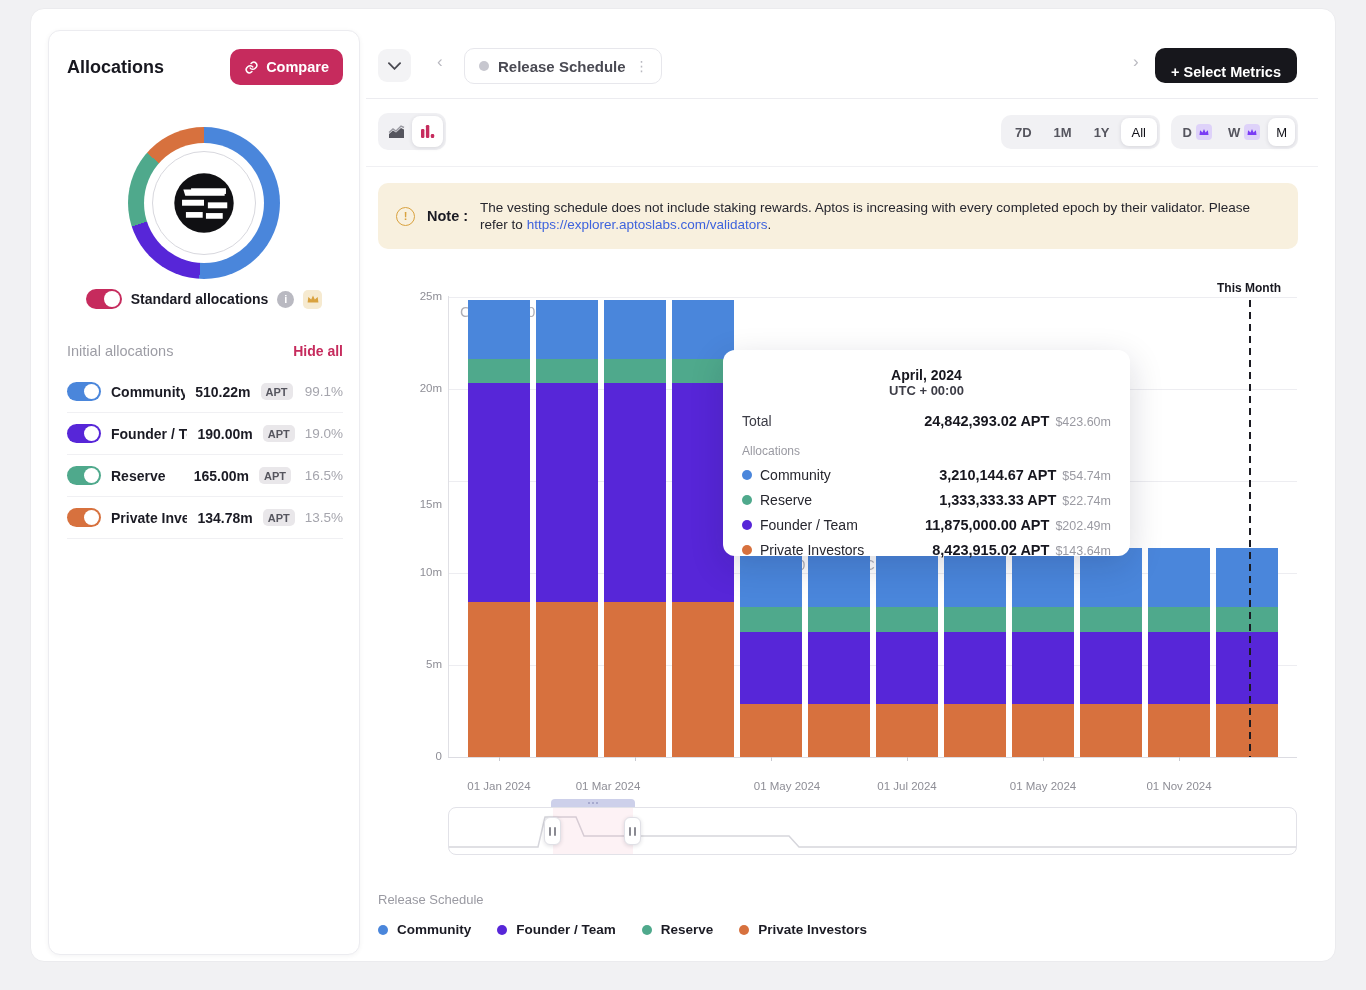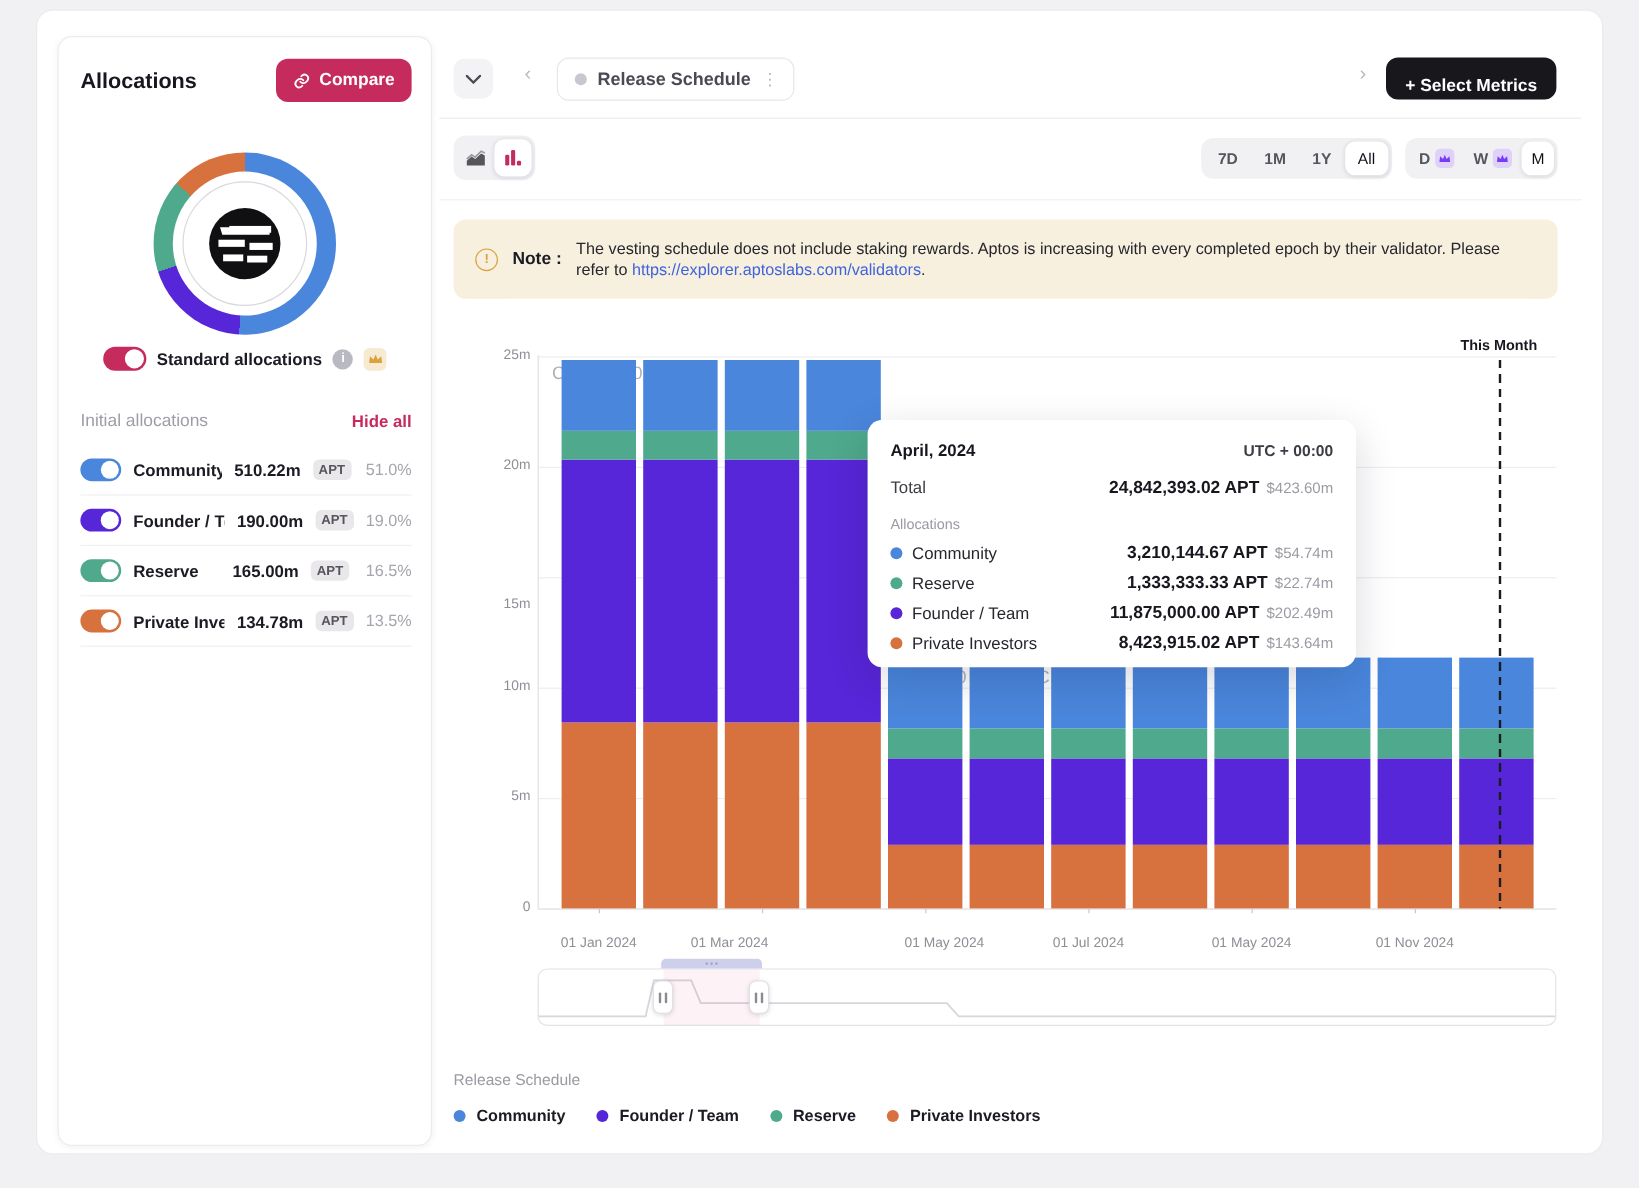--- a/index.html
+++ b/index.html
@@ -73,21 +73,21 @@
   .ytick { position:absolute; width:40px; text-align:right; font-size:11.5px; color:#8e8e96; }
   .xtick-label { position:absolute; font-size:11.5px; color:#8e8e96; transform:translateX(-50%); white-space:nowrap; }
   .xtick-mark { position:absolute; width:1px; height:4px; background:#c9c9d0; }
   .bar-seg { position:absolute; }
   .this-month-label { position:absolute; font-size:12px; font-weight:600; color:#17171f; transform:translateX(-50%); }
   .this-month-line { position:absolute; width:2px; background:repeating-linear-gradient(to bottom,#1b1b22 0 7px,transparent 7px 12px); }
   .wm { position:absolute; color:rgba(110,110,122,.55); font-size:15px; }
 
   
   .tooltip { position:absolute; left:723px; top:350px; width:407px; height:206px; background:#fff; border-radius:12px; box-shadow:0 10px 34px rgba(20,20,50,.16); padding:17px 19px; z-index:5; }
-  .tt-head { display:flex; justify-content:space-between; align-items:center; }
+  .tt-head { display:flex; justify-content:space-between; align-items:center;flex-direction:column; }
   .tt-month { font-size:14px; font-weight:700; color:#17171f; }
   .tt-tz { font-size:13px; font-weight:600; color:#3c3c46; }
   .tt-total { display:flex; justify-content:space-between; align-items:baseline; margin-top:15px; }
   .tt-total-label { font-size:14px; color:#3c3c46; }
   .tt-vals { display:flex; align-items:baseline; gap:6px; }
   .tt-apt { font-size:14.5px; font-weight:700; color:#17171f; }
   .tt-usd { font-size:12.5px; color:#9a9aa2; }
   .tt-section { margin-top:15px; font-size:12px; color:#9a9aa2; }
   .tt-row { display:flex; justify-content:space-between; align-items:center; margin-top:9px; }
   .tt-row-left { display:flex; align-items:center; gap:8px; }
@@ -170,21 +170,21 @@
     </div>
 
     <div class="alloc-list">
       <div class="alloc-row">
         <div class="toggle" style="background: rgb(74, 134, 219);">
             <div class="knob"></div>
           </div>
         <div class="alloc-name">Community</div>
         <div class="alloc-amt">510.22m</div>
         <div class="apt-badge">APT</div>
-        <div class="alloc-pct">51.0%</div>
+        <div class="alloc-pct">99.1%</div>
       </div>
       <div class="alloc-row">
         <div class="toggle" style="background: rgb(87, 38, 216);">
             <div class="knob"></div>
           </div>
         <div class="alloc-name">Founder / Te...</div>
         <div class="alloc-amt">190.00m</div>
         <div class="apt-badge">APT</div>
         <div class="alloc-pct">19.0%</div>
       </div>

